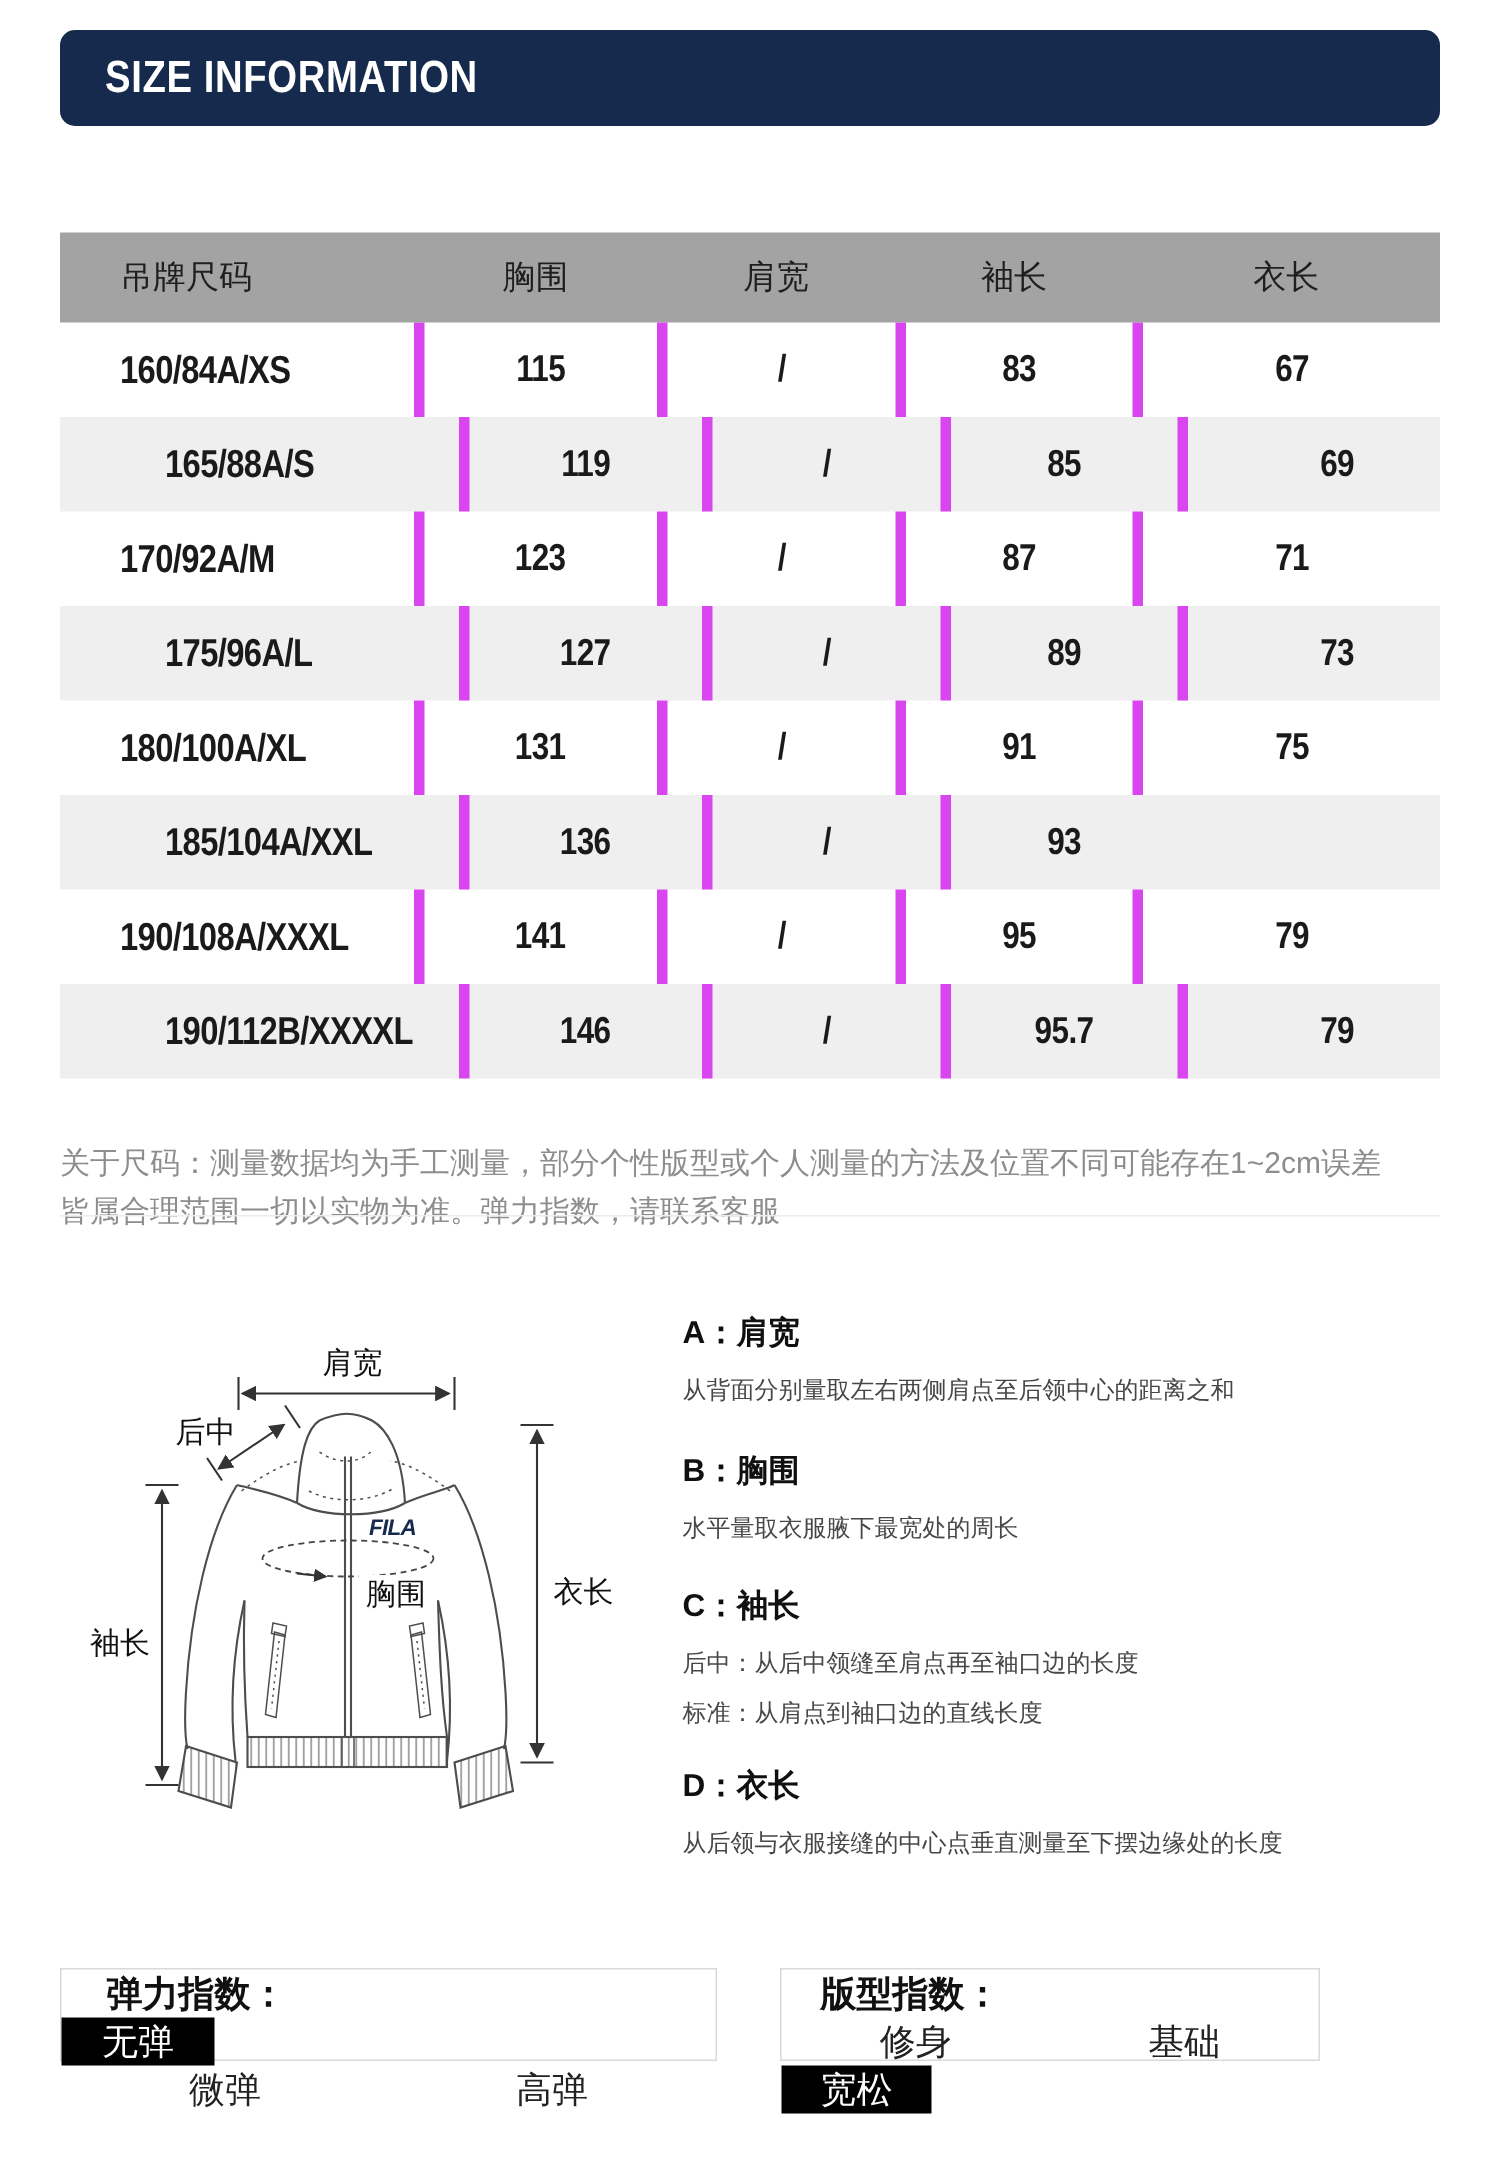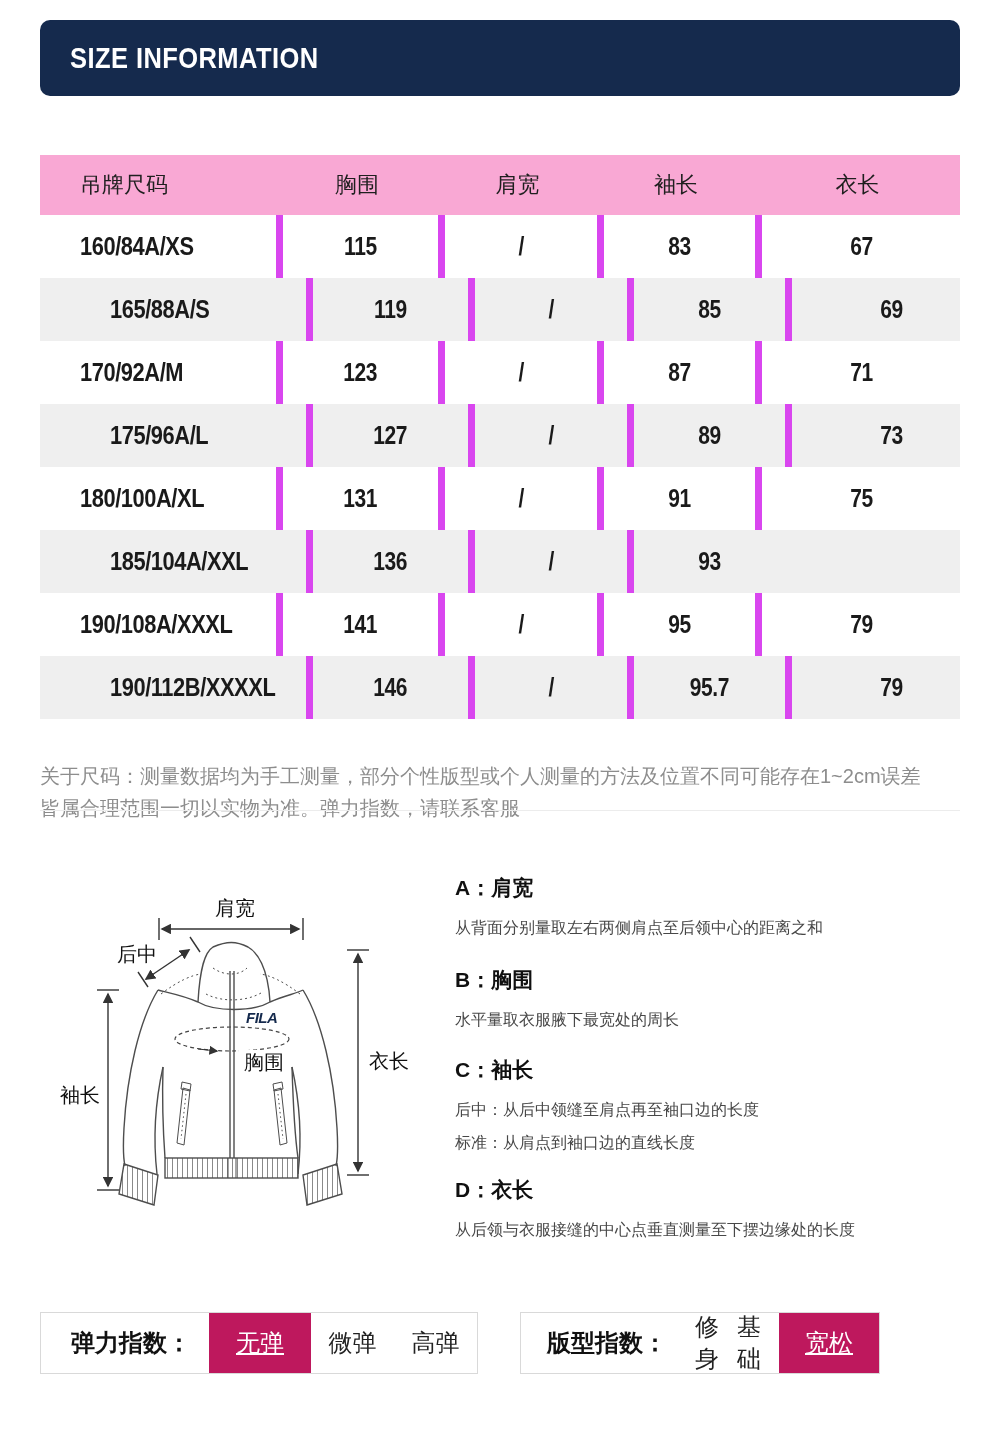--- a/index.html
+++ b/index.html
@@ -1,28 +1,28 @@
 <!DOCTYPE html>
 <html><head>
 <meta charset="utf-8">
 <style>
   html,body{margin:0;padding:0;background:#fff;}
   .page{position:relative;width:1000px;height:1439px;background:#fff;overflow:hidden;
         font-family:"Liberation Sans","DejaVu Sans",sans-serif;color:#1a1a1a;}
 
   
-  .header-bar{position:absolute;left:40px;top:20px;width:920px;height:76px;
+  .header-bar{position:absolute;left:40px;top:20px;width:920px;height:64px;
               background:#152a4d;border-radius:10px;display:flex;align-items:center;}
   .header-title{color:#fff;font-size:30px;font-weight:700;letter-spacing:.5px;
                 margin-left:30px;display:inline-block;transform:scaleX(.85);transform-origin:left center;}
 
   
   .size-table{position:absolute;left:40px;top:155px;width:920px;}
   .trow{display:grid;grid-template-columns:236px 162px 159px 158px 205px;height:63px;}
-  .trow.thead{height:60px;background:#f9a8d4;}
+  .trow.thead{height:60px;background:#a3a3a3;}
   .trow.stripe{background:#efefef;padding-left:30px;}
   .cell{display:flex;align-items:center;justify-content:center;}
   .cell.size{justify-content:flex-start;padding-left:40px;}
   .trow:not(.thead) .cell + .cell{border-left:7px solid #d946ef;}
   .thead .cell{font-size:22px;color:#1f1f1f;font-weight:500;}
   .cond{display:inline-block;font-weight:700;transform:scaleX(.84);}
   .cell.size .cond{font-size:26px;transform-origin:left center;letter-spacing:-.5px;}
   .num{font-size:25px;letter-spacing:-.5px;}
 
   
@@ -36,28 +36,28 @@
   .diagram .logo-text{font-size:15px;font-style:italic;font-weight:700;fill:#152a4d;letter-spacing:-0.5px;}
 
   
   .guide-block{position:absolute;left:455px;width:510px;}
   .guide-title{font-size:21px;font-weight:700;color:#101010;margin:0 0 9px 0;}
   .guide-line{font-size:16px;color:#474747;line-height:33px;margin:0;}
   .gA{top:874px;} .gB{top:966px;} .gC{top:1056px;} .gD{top:1176px;}
 
   
   .index-box{position:absolute;top:1312px;height:62px;border:1px solid #d9d9d9;
-             box-sizing:border-box;display:flex;align-items:stretch;background:#fff;}
+             box-sizing:border-box;display:flex;align-items:stretch;background:#fff;flex-direction:column;}
   .index-box.elasticity{left:40px;width:438px;}
   .index-box.fit{left:520px;width:360px;}
   .index-label{display:flex;align-items:center;font-size:24px;font-weight:700;color:#111;}
   .elasticity .index-label{padding-left:30px;width:138px;}
   .fit .index-label{padding-left:26px;width:148px;}
   .index-option{display:flex;align-items:center;justify-content:center;font-size:24px;color:#222;}
-  .index-option.selected{background:#be185d;color:#fff;text-decoration:underline;}
+  .index-option.selected{background:#000000;color:#fff;}
   .elasticity .selected{width:102px;}
   .fit .selected{width:100px;}
   .option-group{flex:1;display:flex;align-items:center;justify-content:space-around;}
 </style>
 </head>
 <body>
 
 <div class="page">
 
   <div class="header-bar">

